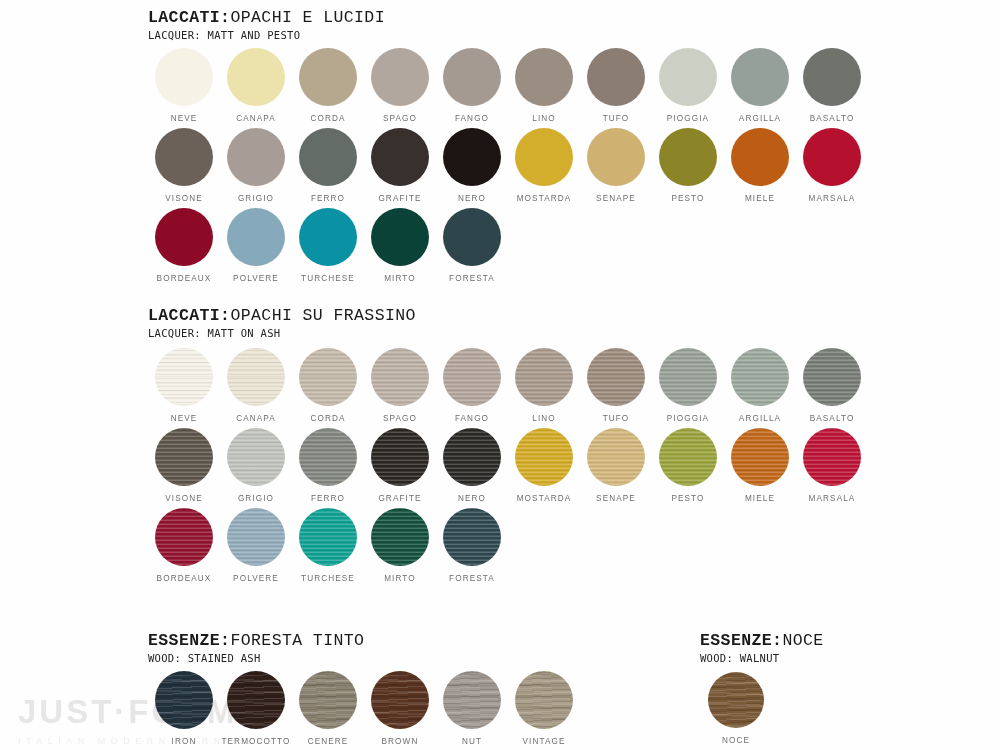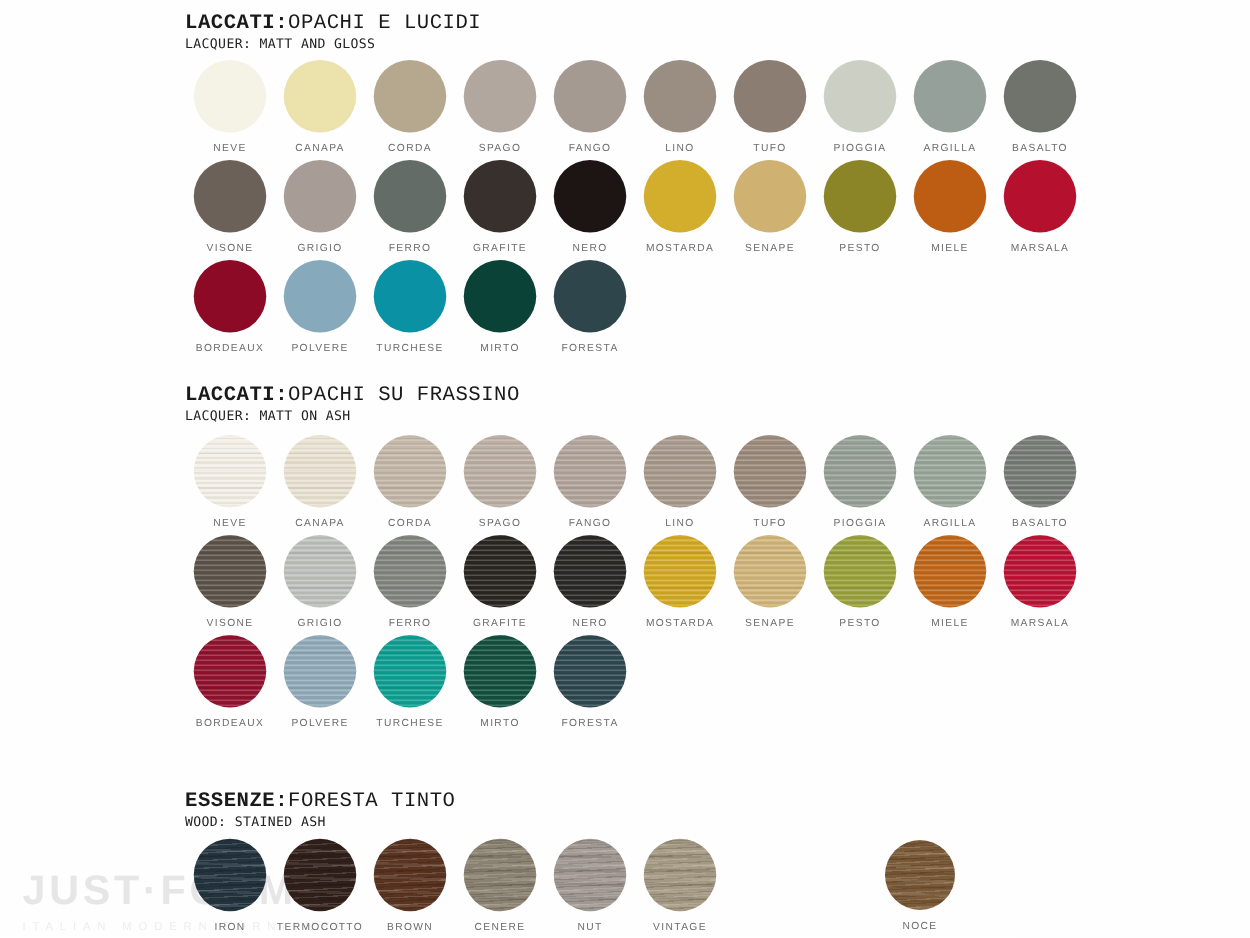--- a/index.html
+++ b/index.html
@@ -172,21 +172,21 @@
 
 <div id="page">
 
   <div class="watermark">
     <div class="wm-main">JUST·FORM</div>
     <div class="wm-sub">ITALIAN MODERN FURNITURE</div>
   </div>
 
   <div class="section-header" style="left:148px; top:10px;">
     <div class="hdr-line1"><span class="hdr-strong">LACCATI:</span><span>OPACHI E LUCIDI</span></div>
-    <div class="hdr-line2">LACQUER: MATT AND GLOSS</div>
+    <div class="hdr-line2">LACQUER: MATT AND PESTO</div>
   </div>
   <div class="swatch-row" id="s0r0" style="left:148px; top:48px;">
       <div class="swatch-cell">
         <div class="swatch-dot" style="background: rgb(245, 242, 230);"></div>
         <div class="swatch-label">NEVE</div>
       </div>
       <div class="swatch-cell">
         <div class="swatch-dot" style="background: rgb(236, 226, 171);"></div>
         <div class="swatch-label">CANAPA</div>
       </div>
@@ -406,37 +406,41 @@
   <div class="swatch-row" id="s2r0" style="left:148px; top:671px;">
       <div class="swatch-cell">
         <div class="swatch-dot tex-wood" style="background: rgb(36, 52, 63);"></div>
         <div class="swatch-label">IRON</div>
       </div>
       <div class="swatch-cell">
         <div class="swatch-dot tex-wood" style="background: rgb(49, 32, 26);"></div>
         <div class="swatch-label">TERMOCOTTO</div>
       </div>
       <div class="swatch-cell">
+        <div class="swatch-dot tex-wood" style="background: rgb(139, 130, 113);"></div>
+        <div class="swatch-label">CENERE</div>
+      </div>
+      <div class="swatch-cell">
         <div class="swatch-dot tex-wood" style="background: rgb(90, 52, 33);"></div>
         <div class="swatch-label">BROWN</div>
       </div>
       <div class="swatch-cell">
-        <div class="swatch-dot tex-wood" style="background: rgb(139, 130, 113);"></div>
-        <div class="swatch-label">CENERE</div>
-      </div>
-      <div class="swatch-cell">
         <div class="swatch-dot tex-wood" style="background: rgb(160, 152, 145);"></div>
         <div class="swatch-label">NUT</div>
       </div>
       <div class="swatch-cell">
         <div class="swatch-dot tex-wood" style="background: rgb(164, 153, 131);"></div>
         <div class="swatch-label">VINTAGE</div>
       </div>
     </div>
 
+  <div class="section-header" style="left:700px; top:633px;">
+    <div class="hdr-line1"><span class="hdr-strong">ESSENZE:</span><span>NOCE</span></div>
+    <div class="hdr-line2">WOOD: WALNUT</div>
+  </div>
   <div class="swatch-row" id="s3r0" style="left:700px; top:672px;">
       <div class="swatch-cell">
         <div class="swatch-dot tex-wood sm" style="background: rgb(123, 90, 56);"></div>
         <div class="swatch-label">NOCE</div>
       </div>
     </div>
 
 </div>
 
 </body></html>

